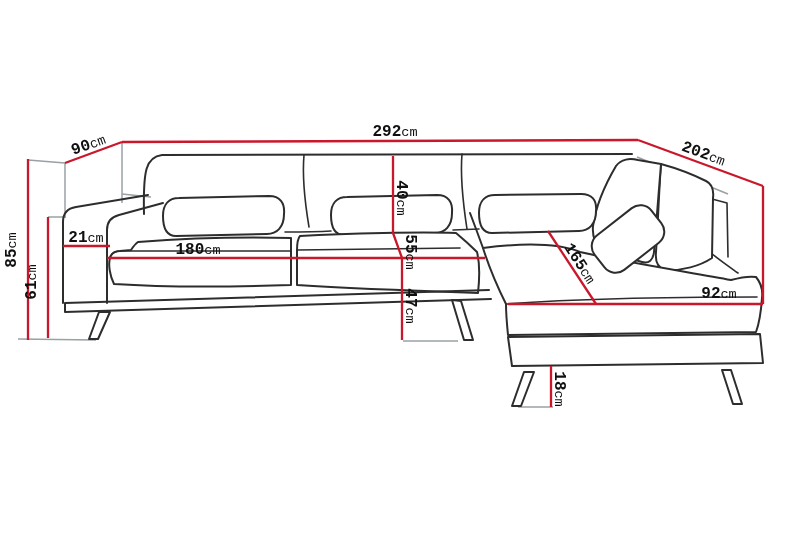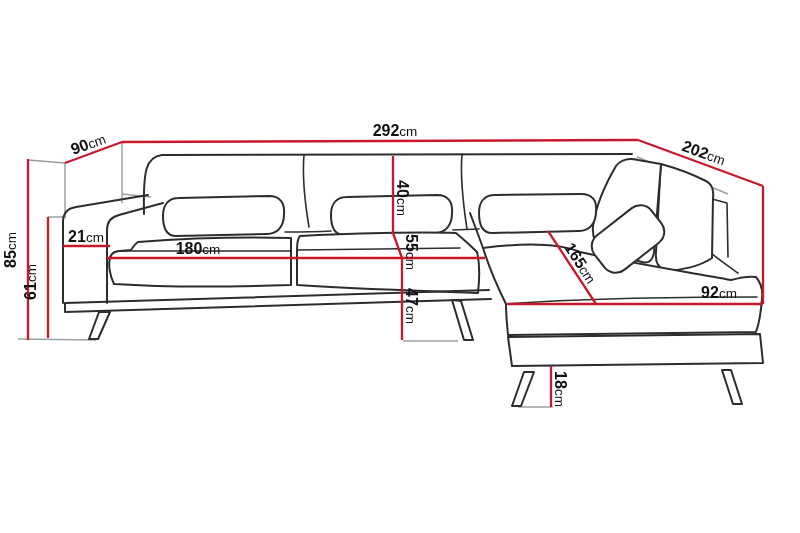--- a/index.html
+++ b/index.html
@@ -1,18 +1,18 @@
 <!DOCTYPE html>
 <html><head>
 <meta charset="utf-8">
 <style>
   html,body{margin:0;padding:0;background:#ffffff;}
   .canvas{
     width:800px;height:533px;background:#ffffff;position:relative;overflow:hidden;
-    font-family:Liberation Sans, sans-serif;
+    font-family:Liberation Mono, monospace;
   }
   svg{display:block;}
   .outline{stroke:#2d2d2d;stroke-width:2;fill:none;stroke-linecap:round;stroke-linejoin:round;}
   .outline-fill{stroke:#2d2d2d;stroke-width:2;fill:#ffffff;stroke-linecap:round;stroke-linejoin:round;}
   .thin{stroke:#2d2d2d;stroke-width:1.6;fill:none;stroke-linecap:round;stroke-linejoin:round;}
   .helper{stroke:#9aa0a3;stroke-width:1.5;fill:none;stroke-linecap:butt;}
   .dim{stroke:#c9182b;stroke-width:2.3;fill:none;stroke-linecap:butt;}
   text{fill:#101010;}
   .num{font-size:16px;font-weight:bold;letter-spacing:0px;}
   .unit{font-size:13.5px;font-weight:normal;}

